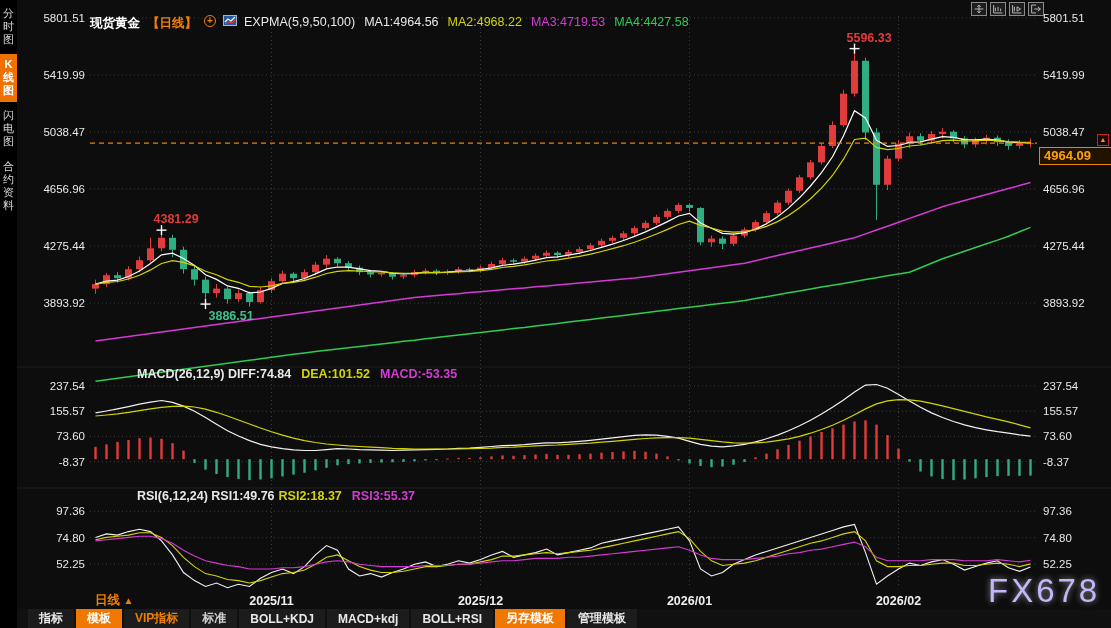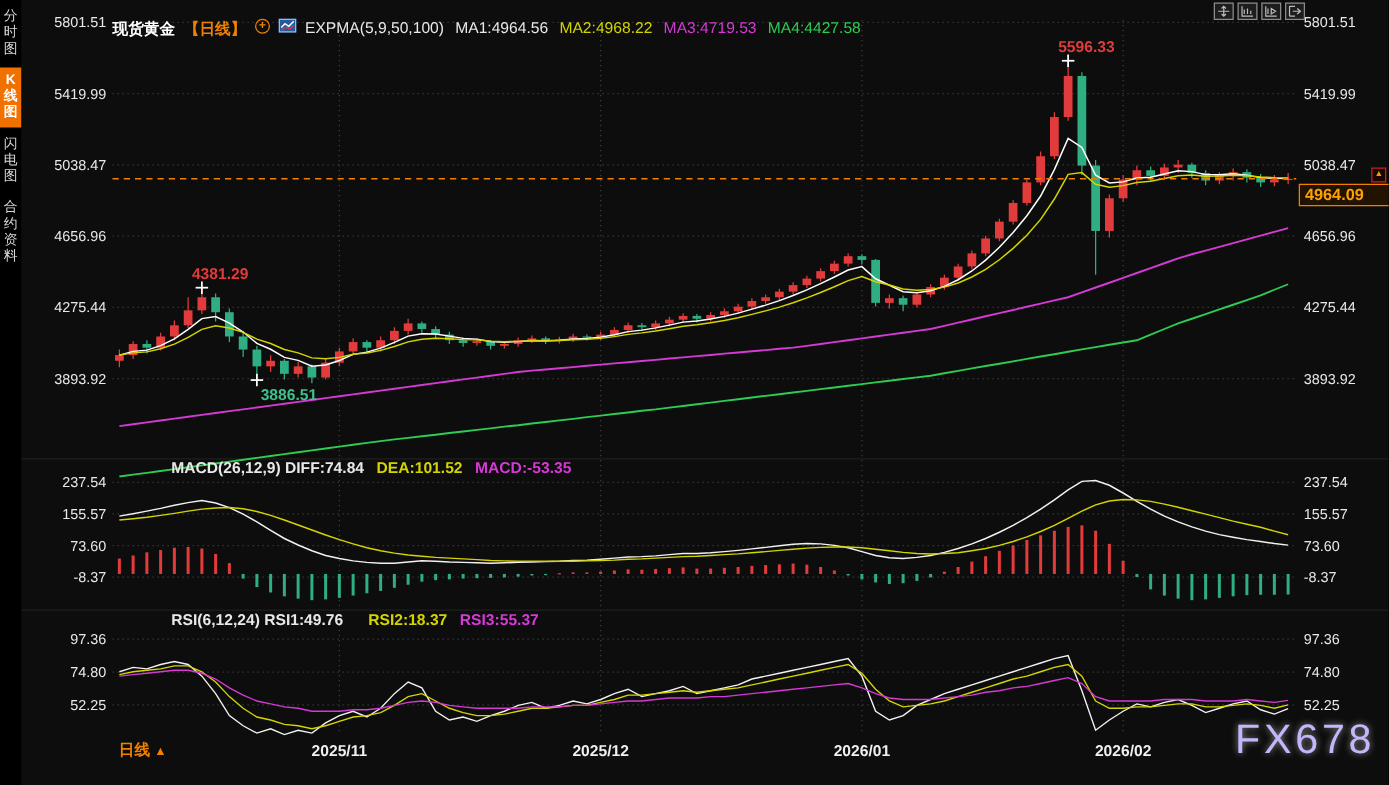--- a/index.html
+++ b/index.html
@@ -428,25 +428,36 @@
       <polyline points="95.5,537.4 106.5,533.9 117.5,535.1 128.5,531.6 139.5,529.2 150.5,531.6 161.5,540.9 172.5,554.9 183.5,572.5 194.5,580.6 205.5,586.5 216.5,583.0 227.5,587.7 238.5,584.2 249.5,586.5 260.5,578.3 271.5,572.5 282.5,569.0 293.5,573.6 304.5,566.6 315.5,554.9 326.5,545.6 337.5,550.3 348.5,569.0 359.5,576.0 370.5,573.6 381.5,577.1 392.5,572.5 403.5,569.0 414.5,564.3 425.5,561.9 436.5,566.6 447.5,564.3 458.5,560.8 469.5,563.1 480.5,559.6 491.5,554.9 502.5,551.4 513.5,557.3 524.5,554.9 535.5,552.6 546.5,549.1 557.5,554.9 568.5,552.6 579.5,550.3 590.5,547.9 601.5,543.2 612.5,540.9 623.5,538.6 634.5,536.2 645.5,533.9 656.5,531.6 667.5,529.2 678.5,526.9 689.5,540.9 700.5,569.0 711.5,576.0 722.5,572.5 733.5,564.3 744.5,559.6 755.5,554.9 766.5,551.4 777.5,547.9 788.5,544.4 799.5,540.9 810.5,537.4 821.5,533.9 832.5,530.4 843.5,526.9 854.5,524.5 865.5,552.6 876.5,584.2 887.5,576.0 898.5,569.0 909.5,563.1 920.5,565.5 931.5,561.9 942.5,559.6 953.5,564.3 964.5,570.1 975.5,566.6 986.5,563.1 997.5,560.8 1008.5,567.8 1019.5,571.3 1030.5,566.9" fill="none" stroke="#f2f2f2" stroke-width="1.1"></polyline>
       <polyline points="95.5,539.7 106.5,537.4 117.5,536.2 128.5,535.1 139.5,532.7 150.5,532.7 161.5,537.4 172.5,545.6 183.5,557.3 194.5,566.6 205.5,573.6 216.5,576.0 227.5,579.5 238.5,580.6 249.5,583.0 260.5,580.6 271.5,577.1 282.5,573.6 293.5,572.5 304.5,570.1 315.5,564.3 326.5,557.3 337.5,554.9 348.5,560.8 359.5,566.6 370.5,570.1 381.5,572.5 392.5,572.5 403.5,571.3 414.5,569.0 425.5,566.6 436.5,566.6 447.5,565.5 458.5,564.3 469.5,564.3 480.5,561.9 491.5,559.6 502.5,556.1 513.5,556.1 524.5,554.9 535.5,553.8 546.5,552.6 557.5,553.8 568.5,552.6 579.5,551.4 590.5,550.3 601.5,547.9 612.5,545.6 623.5,543.2 634.5,540.9 645.5,538.6 656.5,536.2 667.5,533.9 678.5,531.6 689.5,538.6 700.5,551.4 711.5,560.8 722.5,565.5 733.5,564.3 744.5,563.1 755.5,560.8 766.5,557.3 777.5,553.8 788.5,550.3 799.5,546.8 810.5,543.2 821.5,540.9 832.5,537.4 843.5,533.9 854.5,531.6 865.5,540.9 876.5,560.8 887.5,566.6 898.5,566.6 909.5,565.5 920.5,565.5 931.5,564.3 942.5,563.1 953.5,563.1 964.5,565.5 975.5,565.5 986.5,564.3 997.5,563.1 1008.5,564.3 1019.5,566.6 1030.5,563.9" fill="none" stroke="#d4d400" stroke-width="1.1"></polyline>
       <polyline points="95.5,540.9 106.5,539.7 117.5,538.6 128.5,537.4 139.5,536.2 150.5,536.2 161.5,538.6 172.5,543.2 183.5,550.3 194.5,556.1 205.5,560.8 216.5,563.1 227.5,565.5 238.5,566.6 249.5,569.0 260.5,569.0 271.5,569.0 282.5,567.8 293.5,567.8 304.5,566.6 315.5,564.3 326.5,561.9 337.5,560.8 348.5,561.9 359.5,564.3 370.5,565.5 381.5,566.6 392.5,566.6 403.5,566.6 414.5,566.6 425.5,565.5 436.5,565.5 447.5,565.5 458.5,564.3 469.5,564.3 480.5,563.1 491.5,561.9 502.5,560.8 513.5,560.8 524.5,559.6 535.5,558.4 546.5,558.4 557.5,558.4 568.5,557.3 579.5,557.3 590.5,556.1 601.5,554.9 612.5,553.8 623.5,552.6 634.5,551.4 645.5,550.3 656.5,549.1 667.5,547.9 678.5,546.8 689.5,550.3 700.5,554.9 711.5,558.4 722.5,559.6 733.5,559.6 744.5,559.6 755.5,558.4 766.5,557.3 777.5,556.1 788.5,553.8 799.5,552.6 810.5,550.3 821.5,549.1 832.5,546.8 843.5,544.4 854.5,542.1 865.5,546.8 876.5,557.3 887.5,560.8 898.5,560.8 909.5,560.8 920.5,560.8 931.5,559.6 942.5,559.6 953.5,559.6 964.5,560.8 975.5,560.8 986.5,560.8 997.5,559.6 1008.5,560.8 1019.5,561.9 1030.5,560.3" fill="none" stroke="#d53ad5" stroke-width="1.1"></polyline>
       <text x="271.5" y="605" text-anchor="middle" fill="#f0f0f0" font-size="12.5px" font-weight="bold">2025/11</text>
       <text x="480.5" y="605" text-anchor="middle" fill="#f0f0f0" font-size="12.5px" font-weight="bold">2025/12</text>
       <text x="689.5" y="605" text-anchor="middle" fill="#f0f0f0" font-size="12.5px" font-weight="bold">2026/01</text>
       <text x="898.5" y="605" text-anchor="middle" fill="#f0f0f0" font-size="12.5px" font-weight="bold">2026/02</text>
     </svg>
 
   <div class="panel-label" id="macd-label" style="top:367px"><span style="color: rgb(232, 232, 232); margin-right: 10px;">MACD(26,12,9) DIFF:74.84</span><span style="color: rgb(212, 212, 0); margin-right: 10px;">DEA:101.52</span><span style="color: rgb(213, 58, 213); margin-right: 10px;">MACD:-53.35</span></div>
-  <div class="panel-label" id="rsi-label" style="top:489px"><span style="color: rgb(232, 232, 232); margin-right: 20px;">RSI(6,12,24) RSI1:49.76</span><span style="color: rgb(212, 212, 0); margin-right: 10px;">RSI2:18.37</span><span style="color: rgb(213, 58, 213); margin-right: 22px;">RSI3:55.37</span></div>
+  <div class="panel-label" id="rsi-label" style="top:489px"><span style="color: rgb(232, 232, 232); margin-right: 4px;">RSI(6,12,24) RSI1:49.76</span><span style="color: rgb(212, 212, 0); margin-right: 10px;">RSI2:18.37</span><span style="color: rgb(213, 58, 213); margin-right: 22px;">RSI3:55.37</span></div>
 
   <div id="price-box">4964.09</div>
   <div id="alert-icon">▲</div>
 
   <div id="period-label">
     <span>日线</span>
     <span class="arr">▲</span>
   </div>
 
   <div id="watermark">FX678</div>
 
+  <div id="toolbar">
+      <div class="tb-item plain">指标</div>
+      <div class="tb-item active">模板</div>
+      <div class="tb-item vip">VIP指标</div>
+      <div class="tb-item dim">标准</div>
+      <div class="tb-item plain">BOLL+KDJ</div>
+      <div class="tb-item plain">MACD+kdj</div>
+      <div class="tb-item plain">BOLL+RSI</div>
+      <div class="tb-item active">另存模板</div>
+      <div class="tb-item plain">管理模板</div>
+    </div>
 </div>
 
 </body></html>

